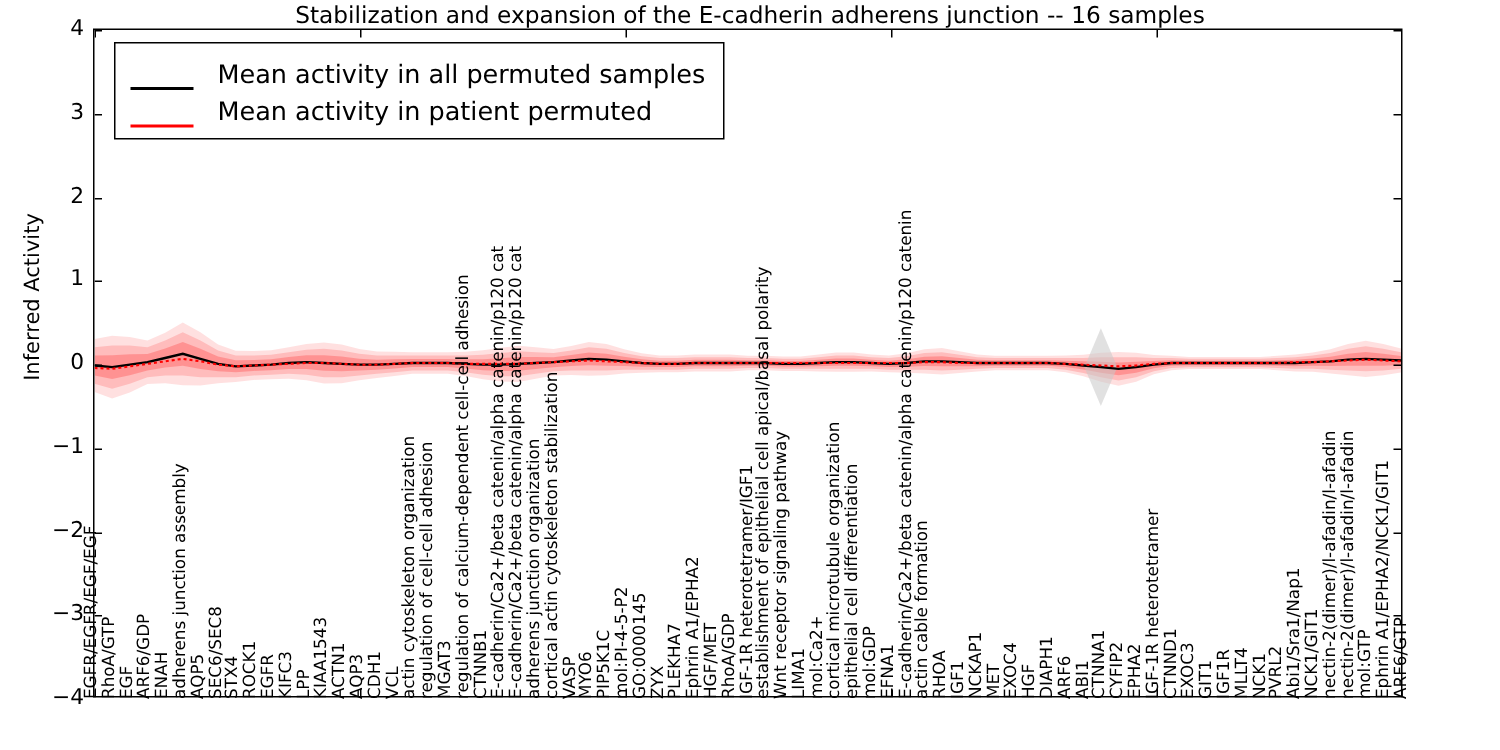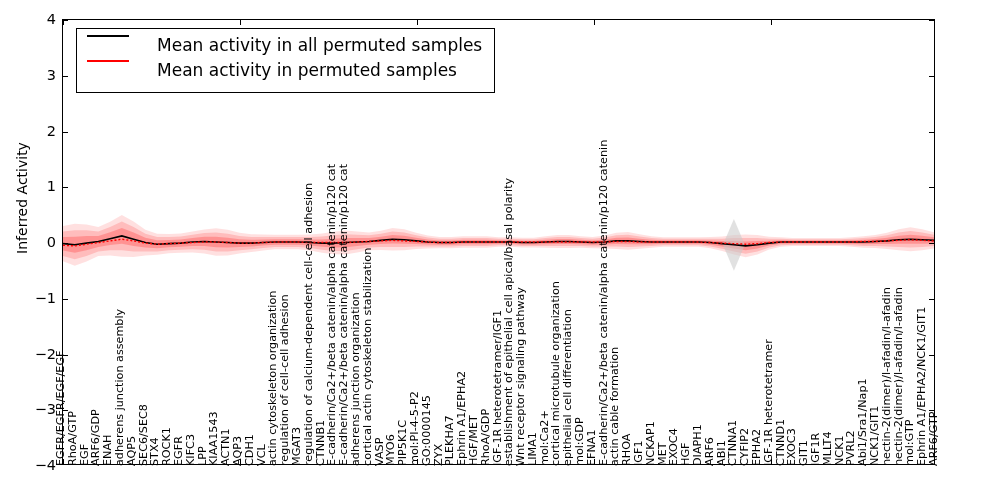--- a/index.html
+++ b/index.html
@@ -124,23 +124,22 @@
     position: absolute;
     left: 13px;
     top: 8px;
     background: #ffffff;
     border: 1px solid #000;
     padding: 6px 12px 7px 10px;
     z-index: 6;
   }
   .legend-row {
     display: flex;
-    align-items: flex-start;
+    align-items: flex-end;
     height: 25px;
-    gap: 12px;
   }
   .legend-swatch {
     width: 42px;
     height: 0;
     border-top-width: 2px;
     border-top-style: solid;
     margin-right: 16px;
   }
   .legend-text {
     font-size: 17px;
@@ -153,20 +152,21 @@
     top: 0;
     width: 100%;
     height: 100%;
   }
 </style>
 </head>
 <body>
 
 <div id="figure">
 
+  <div id="chart-title">Stabilization and expansion of the E-cadherin adherens junction -- 16 samples</div>
 
   <div id="ylabel">Inferred Activity</div>
 
   <div id="ytick-labels">
       <div class="ytick-label" style="top: 446px;">−4</div>
       <div class="ytick-label" style="top: 390.25px;">−3</div>
       <div class="ytick-label" style="top: 334.5px;">−2</div>
       <div class="ytick-label" style="top: 278.75px;">−1</div>
       <div class="ytick-label" style="top: 223px;">0</div>
       <div class="ytick-label" style="top: 167.25px;">1</div>
@@ -184,21 +184,21 @@
         <path d="M0.00,224.67 L11.80,225.79 L23.59,224.12 L35.39,222.44 L47.19,219.66 L58.99,216.87 L70.78,220.21 L82.58,223.56 L94.38,225.23 L106.18,224.67 L117.97,224.12 L129.77,223.00 L141.57,222.44 L153.36,223.00 L165.16,223.56 L176.96,224.12 L188.76,224.12 L200.55,223.56 L212.35,223.00 L224.15,223.00 L235.95,223.00 L247.74,223.56 L259.54,224.12 L271.34,224.12 L283.14,223.56 L294.93,223.00 L306.73,222.44 L318.53,221.33 L330.32,220.21 L342.12,220.77 L353.92,221.89 L365.72,223.00 L377.51,223.56 L389.31,223.56 L401.11,223.00 L412.91,223.00 L424.70,223.00 L436.50,223.00 L448.30,223.00 L460.09,223.56 L471.89,223.56 L483.69,223.00 L495.49,222.44 L507.28,222.44 L519.08,223.00 L530.88,223.56 L542.68,223.00 L554.47,221.89 L566.27,221.89 L578.07,222.44 L589.86,223.00 L601.66,223.00 L613.46,223.00 L625.26,223.00 L637.05,223.00 L648.85,223.56 L660.65,224.67 L672.45,225.79 L684.24,226.90 L696.04,225.79 L707.84,224.12 L719.64,223.00 L731.43,223.00 L743.23,223.00 L755.03,223.00 L766.82,223.00 L778.62,223.00 L790.42,223.00 L802.22,223.00 L814.01,222.44 L825.81,221.89 L837.61,220.77 L849.41,220.21 L861.20,220.77 L873.00,221.33" fill="none" stroke="#000000" stroke-width="1.6" stroke-dasharray="none"></path>
         <path d="M0.00,226.34 L11.80,226.90 L23.59,225.23 L35.39,223.56 L47.19,221.89 L58.99,220.21 L70.78,221.89 L82.58,224.12 L94.38,225.23 L106.18,224.67 L117.97,224.12 L129.77,223.56 L141.57,223.00 L153.36,223.00 L165.16,223.56 L176.96,224.12 L188.76,224.12 L200.55,223.56 L212.35,223.00 L224.15,223.00 L235.95,223.00 L247.74,223.56 L259.54,223.56 L271.34,223.56 L283.14,223.56 L294.93,223.00 L306.73,222.44 L318.53,221.89 L330.32,221.33 L342.12,221.89 L353.92,222.44 L365.72,223.00 L377.51,223.56 L389.31,223.56 L401.11,223.00 L412.91,223.00 L424.70,223.00 L436.50,223.00 L448.30,223.00 L460.09,223.00 L471.89,223.00 L483.69,223.00 L495.49,223.00 L507.28,223.00 L519.08,223.00 L530.88,223.00 L542.68,223.00 L554.47,222.44 L566.27,222.44 L578.07,223.00 L589.86,223.00 L601.66,223.00 L613.46,223.00 L625.26,223.00 L637.05,223.00 L648.85,223.56 L660.65,224.12 L672.45,224.67 L684.24,225.23 L696.04,224.67 L707.84,223.56 L719.64,223.00 L731.43,223.00 L743.23,223.00 L755.03,223.00 L766.82,223.00 L778.62,223.00 L790.42,223.00 L802.22,222.44 L814.01,222.44 L825.81,221.89 L837.61,221.33 L849.41,220.77 L861.20,221.33 L873.00,221.89" fill="none" stroke="#ff0000" stroke-width="1.4" stroke-dasharray="2,2"></path>
       </svg>
     <div id="legend">
         <div class="legend-row">
           <span class="legend-swatch" style="border-top-color: rgb(0, 0, 0);"></span>
           <span class="legend-text">Mean activity in all permuted samples</span>
         </div>
         <div class="legend-row">
           <span class="legend-swatch" style="border-top-color: rgb(255, 0, 0);"></span>
-          <span class="legend-text">Mean activity in permuted samples</span>
+          <span class="legend-text">Mean activity in patient permuted</span>
         </div>
       </div>
   <div class="ytick-mark " style="top: 390.25px;"></div>
       <div class="ytick-mark right" style="top: 390.25px;"></div>
       <div class="ytick-mark " style="top: 334.5px;"></div>
       <div class="ytick-mark right" style="top: 334.5px;"></div>
       <div class="ytick-mark " style="top: 278.75px;"></div>
       <div class="ytick-mark right" style="top: 278.75px;"></div>
       <div class="ytick-mark " style="top: 223px;"></div>
       <div class="ytick-mark right" style="top: 223px;"></div>

